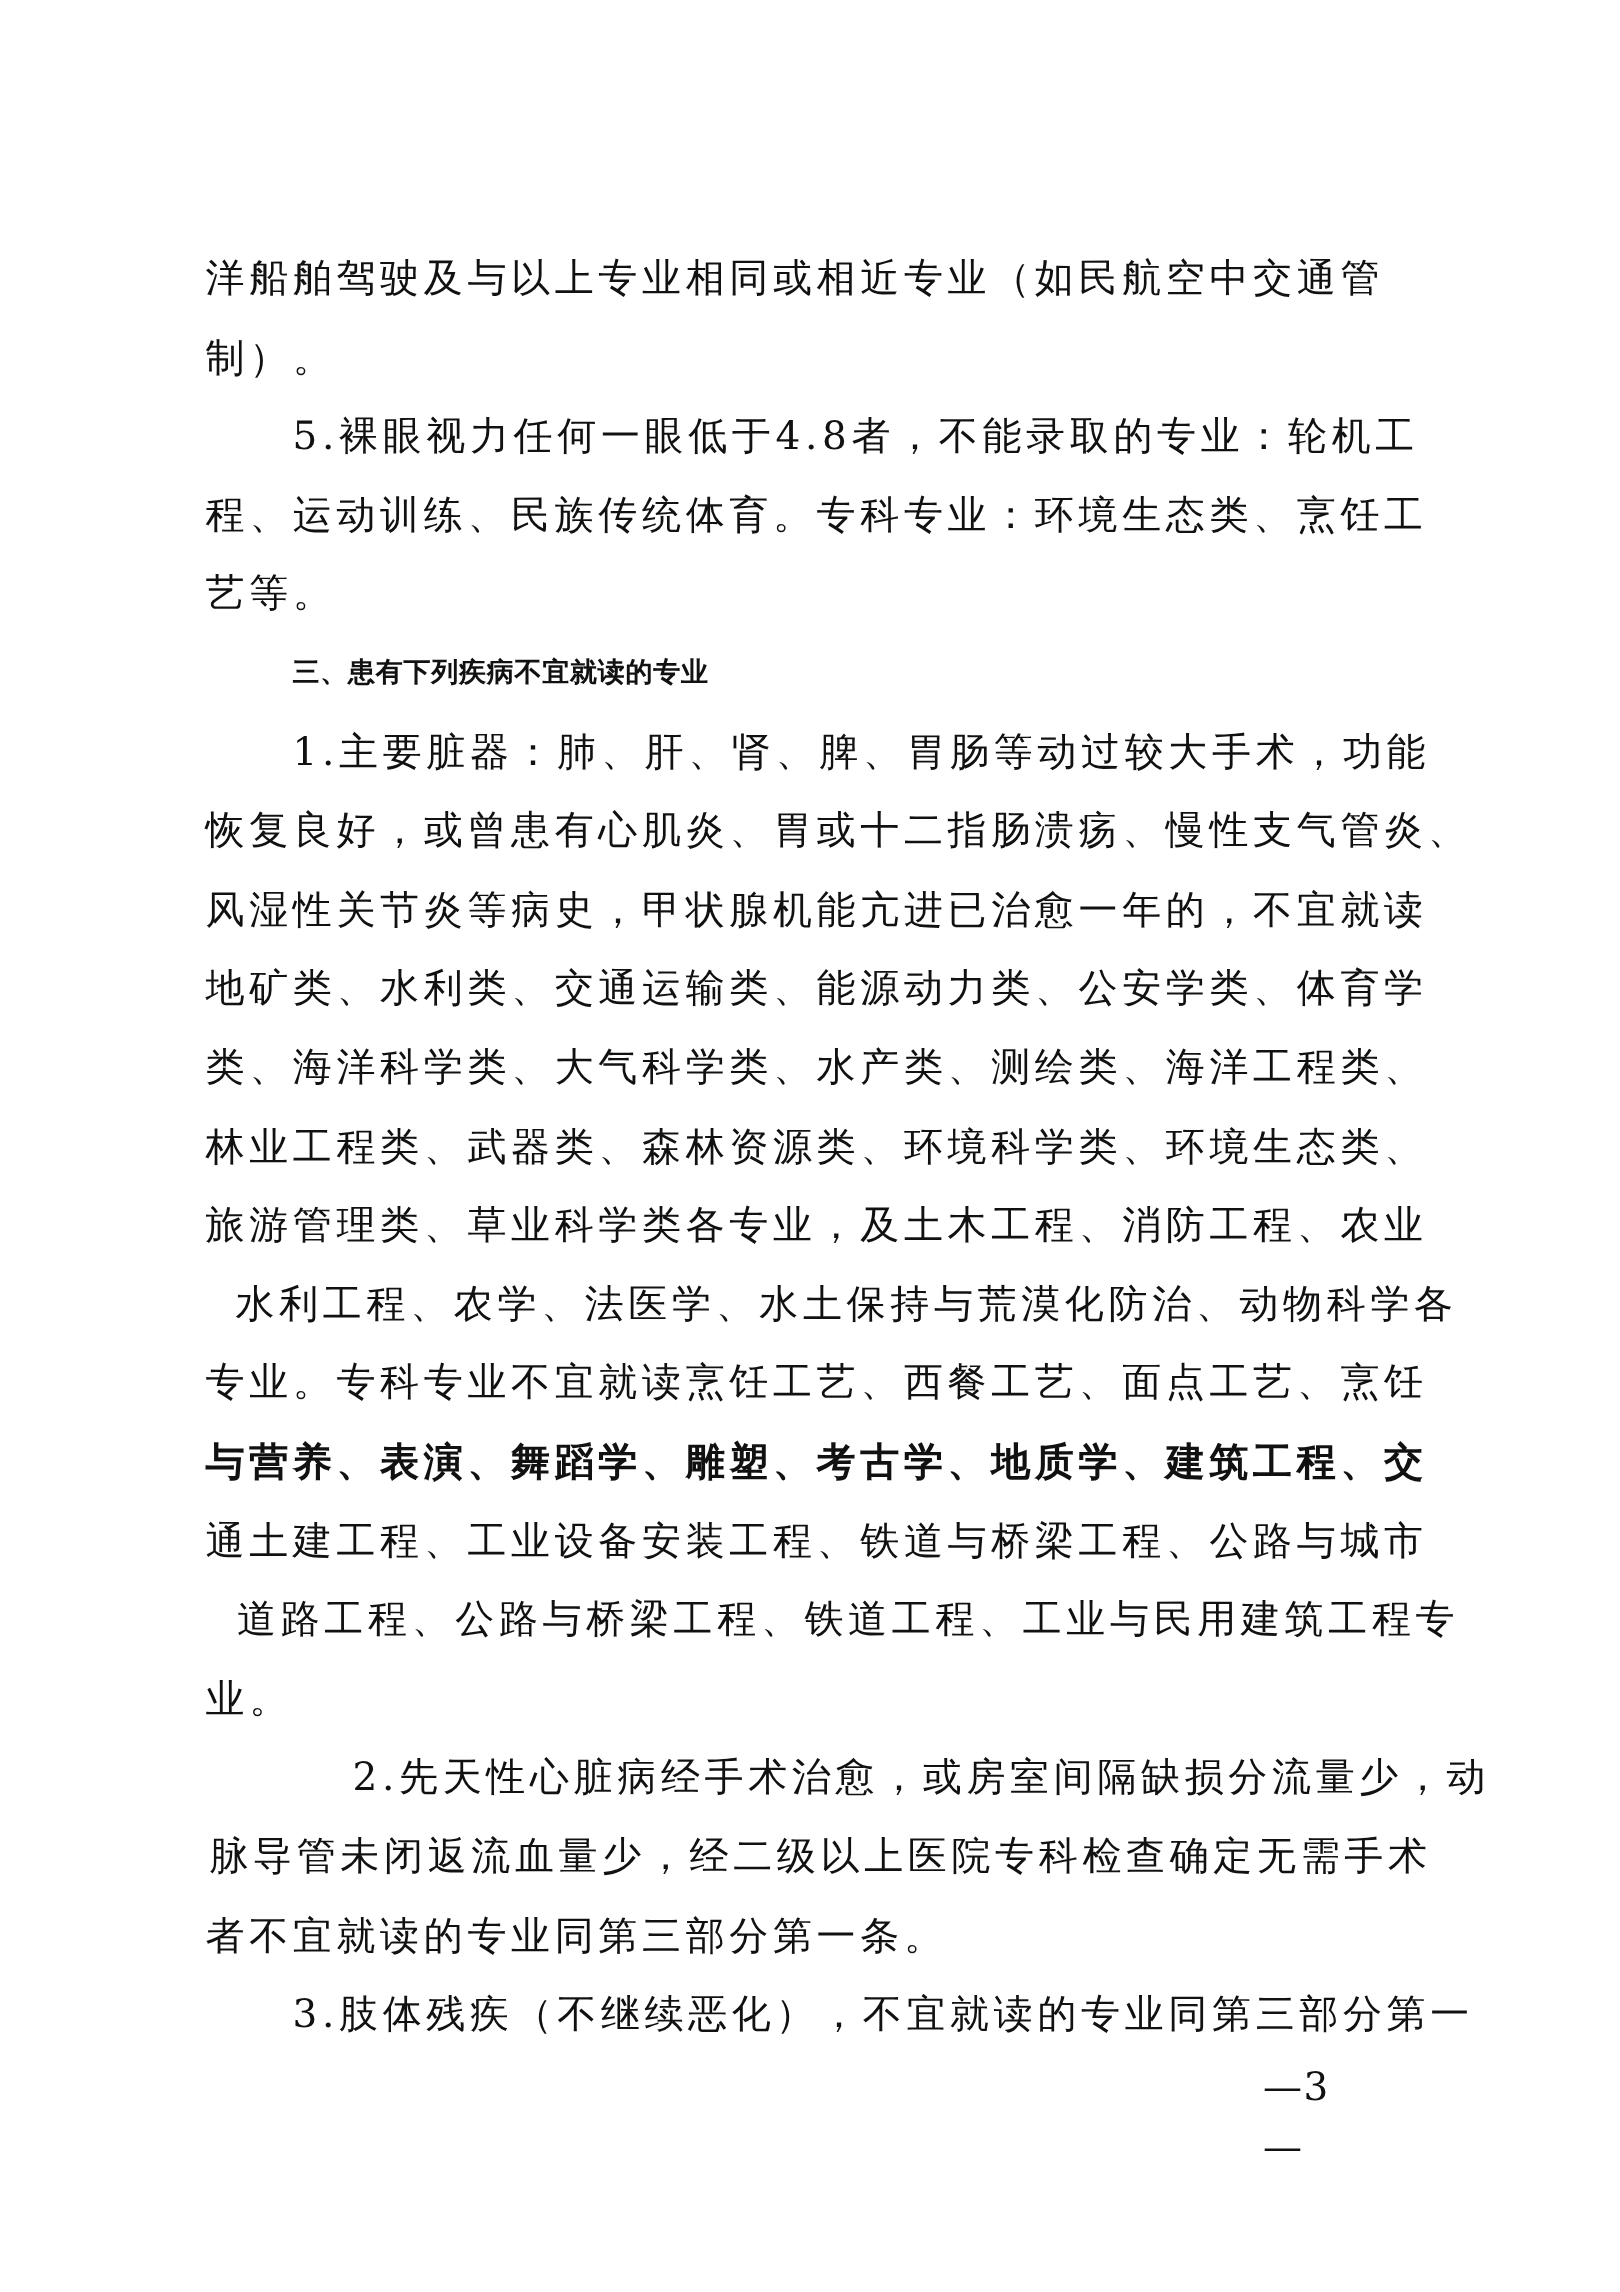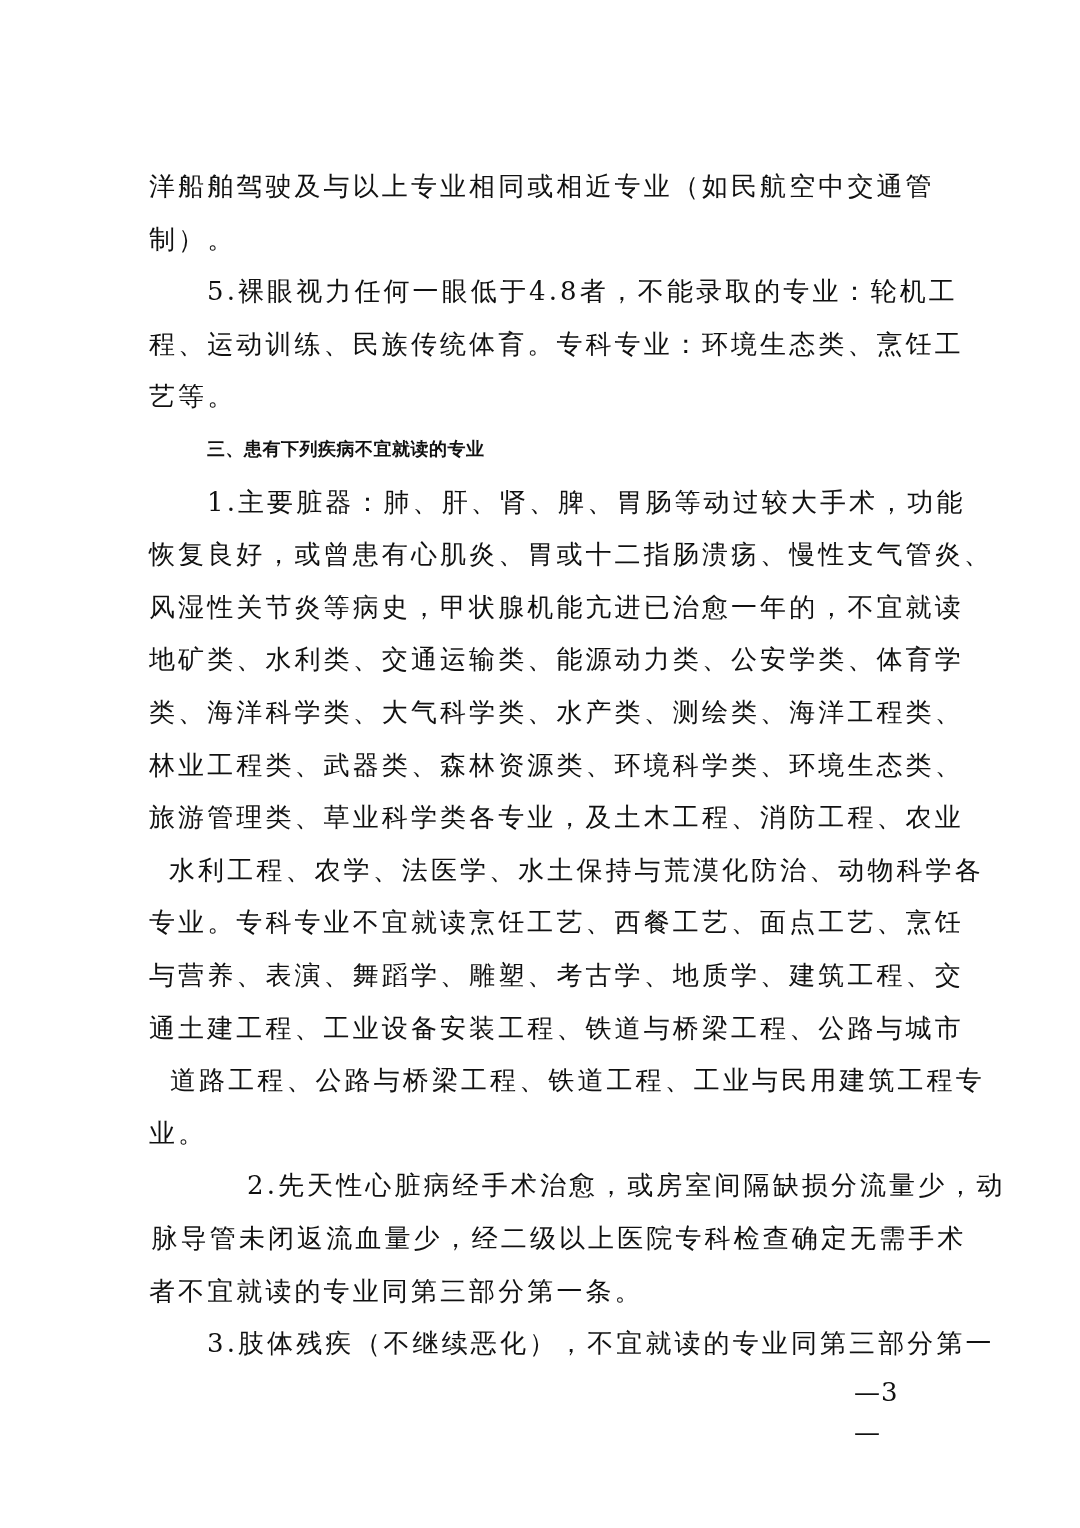--- a/index.html
+++ b/index.html
@@ -1,18 +1,18 @@
 <!DOCTYPE html>
 <html><head>
 <meta charset="utf-8">
 <style>
   html, body { margin: 0; padding: 0; background: #ffffff; }
   body { width: 1080px; height: 1528px; position: relative; overflow: hidden;
          font-family: "DejaVu Serif", "Liberation Serif", serif; color: #111; }
-  .page { position: absolute; left: 16px; top: 0; width: 885px; height: 1528px; }
+  .page { position: absolute; left: 4px; top: 0; width: 885px; height: 1528px; }
   .line { position: absolute; left: 133px; width: 820px; height: 52px;
           font-size: 26px; line-height: 52px; white-space: nowrap;
           letter-spacing: 3.1px; }
   .line.indent { left: 191px; width: 762px; }
   .heading { font-family: "DejaVu Sans", "Liberation Sans", sans-serif; font-weight: bold;
              letter-spacing: 0.5px; font-size: 18px; }
   .pagenum { position: absolute; left: 838px; top: 1372px; font-size: 26px; line-height: 40px;
              letter-spacing: 1px; }
 </style>
 </head>
@@ -28,21 +28,21 @@
       <div class="line indent heading" style="top: 423px;">三、患有下列疾病不宜就读的专业</div>
       <div class="line indent" style="top: 475.6px;">1.主要脏器：肺、肝、肾、脾、胃肠等动过较大手术，功能</div>
       <div class="line" style="top: 528.2px;">恢复良好，或曾患有心肌炎、胃或十二指肠溃疡、慢性支气管炎、</div>
       <div class="line" style="top: 580.8px;">风湿性关节炎等病史，甲状腺机能亢进已治愈一年的，不宜就读</div>
       <div class="line" style="top: 633.4px;">地矿类、水利类、交通运输类、能源动力类、公安学类、体育学</div>
       <div class="line" style="top: 686px;">类、海洋科学类、大气科学类、水产类、测绘类、海洋工程类、</div>
       <div class="line" style="top: 738.6px;">林业工程类、武器类、森林资源类、环境科学类、环境生态类、</div>
       <div class="line" style="top: 791.2px;">旅游管理类、草业科学类各专业，及土木工程、消防工程、农业</div>
       <div class="line" style="top: 843.8px; margin-left: 20px;">水利工程、农学、法医学、水土保持与荒漠化防治、动物科学各</div>
       <div class="line" style="top: 896.4px;">专业。专科专业不宜就读烹饪工艺、西餐工艺、面点工艺、烹饪</div>
-      <div class="line" style="top: 949px;">与营养、表演、舞蹈学、雕塑、考古学、地质学、建筑工程、交</div>
+      <div class="line" style="top: 949px; font-weight: bold;">与营养、表演、舞蹈学、雕塑、考古学、地质学、建筑工程、交</div>
       <div class="line" style="top: 1001.6px;">通土建工程、工业设备安装工程、铁道与桥梁工程、公路与城市</div>
       <div class="line" style="top: 1054.2px; margin-left: 21px;">道路工程、公路与桥梁工程、铁道工程、工业与民用建筑工程专</div>
       <div class="line" style="top: 1106.8px;">业。</div>
       <div class="line indent" style="top: 1159.4px; margin-left: 40px;">2.先天性心脏病经手术治愈，或房室间隔缺损分流量少，动</div>
       <div class="line" style="top: 1212px; text-align: center;">脉导管未闭返流血量少，经二级以上医院专科检查确定无需手术</div>
       <div class="line" style="top: 1264.6px;">者不宜就读的专业同第三部分第一条。</div>
       <div class="line indent" style="top: 1317.2px;">3.肢体残疾（不继续恶化），不宜就读的专业同第三部分第一</div>
     </div>
   <div class="pagenum">—3—</div>
 </div>

